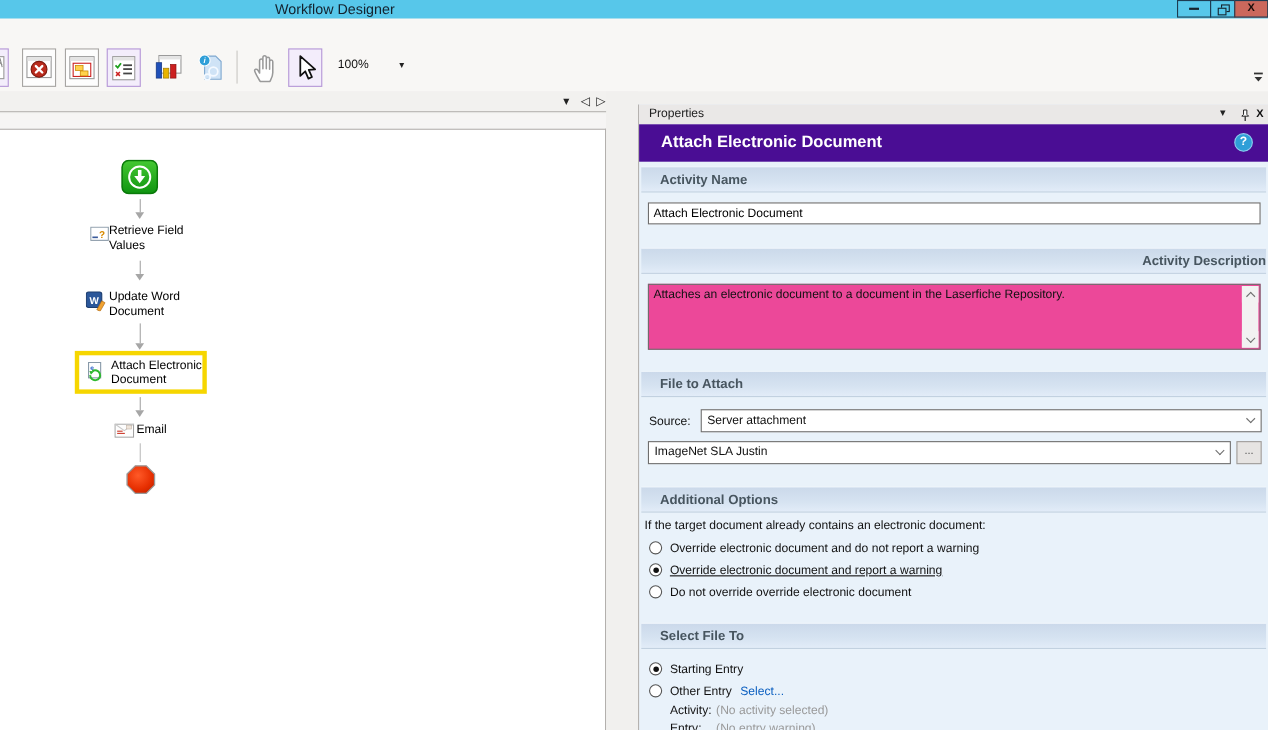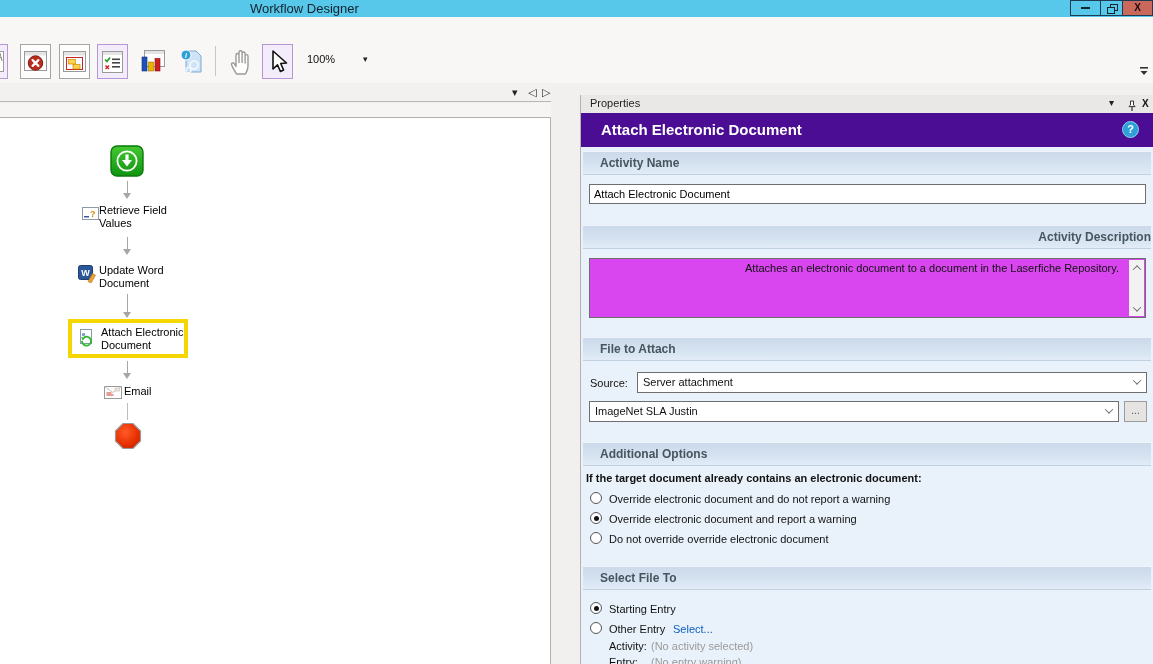--- a/index.html
+++ b/index.html
@@ -61,21 +61,21 @@
   .helpbtn { position:absolute; left:541px; top:8px; width:17px; height:17px; border-radius:50%; background:#2f9fd8; border:1px solid #8ed0ef; color:#fff; font-size:11px; font-weight:bold; text-align:center; line-height:15px; }
 
   .sech { position:absolute; left:2px; width:568px; height:24px;
           background:linear-gradient(180deg,#cbd9ea 0%,#d6e3f1 60%,#e2ecf8 100%);
           border-bottom:1px solid #c2d1e0; border-top:1px solid #eef4fb;
           color:#47555f; font-weight:bold; font-size:12px; line-height:22px; padding-left:17px; }
 
   .txt { position:absolute; font-size:11px; color:#111; }
   .gray { color:#9a9a9a; }
   .name-input { position:absolute; left:8px; top:89px; width:557px; height:20px; border:1px solid #6e6e6e; font-size:11px; padding:1px 4px; font-family:"Liberation Sans",sans-serif; background:#fff; }
-  .descbox { position:absolute; left:8px; top:163px; width:557px; height:60px; border:1px solid #6e6e6e; background:#d946ef;text-align:right; }
+  .descbox { position:absolute; left:8px; top:163px; width:557px; height:60px; border:1px solid #6e6e6e; background:#ec4899; }
   .desctext { position:absolute; left:4px; top:3px; width:525px; font-size:11px; line-height:13px; color:#111; }
   .vsb { position:absolute; right:1px; top:1px; width:15px; height:56px; background:#f2f2f2; }
   .vsb .sb-btn { position:absolute; left:0; width:15px; height:15px; background:#f2f2f2; display:flex; align-items:center; justify-content:center; }
   .vsb .sb-up { top:0; } .vsb .sb-dn { bottom:0; }
   .chev { width:6px; height:6px; border-right:1.4px solid #707070; border-bottom:1.4px solid #707070; display:block; }
   .chev.up { transform:rotate(-135deg) translate(-1px,-1px); }
   .chev.dn { transform:rotate(45deg) translate(-1px,-1px); }
 
   .combo { position:absolute; height:21px; border:1px solid #6e6e6e; background:#fff; font-size:11px; line-height:19px; padding-left:5px; color:#111; }
   .combo .chev { position:absolute; right:6px; top:6px; }
@@ -307,27 +307,27 @@
     <span>Server attachment</span>
     <span class="chev dn"></span>
   </div>
   <div class="combo" style="left:8px; top:306px; width:530px;">
     <span>ImageNet SLA Justin</span>
     <span class="chev dn"></span>
   </div>
   <div class="browse">...</div>
 
   <div class="sech" style="top:347px;">Additional Options</div>
-  <div class="txt" style="left:5px; top:377px;font-weight:bold;">If the target document already contains an electronic document:</div>
+  <div class="txt" style="left:5px; top:377px;">If the target document already contains an electronic document:</div>
 
   <span class="radio" style="left:9px; top:397px;"></span>
   <div class="txt" style="left:28px; top:398px;">Override electronic document and do not report a warning</div>
 
   <span class="radio checked" style="left:9px; top:417px;"></span>
-  <div class="txt" style="left:28px; top:418px;">Override electronic document and report a warning</div>
+  <div class="txt" style="left:28px; top:418px;text-decoration:underline;">Override electronic document and report a warning</div>
 
   <span class="radio" style="left:9px; top:437px;"></span>
   <div class="txt" style="left:28px; top:438px;">Do not override override electronic document</div>
 
   <div class="sech" style="top:471px;">Select File To</div>
 
   <span class="radio checked" style="left:9px; top:507px;"></span>
   <div class="txt" style="left:28px; top:508px;">Starting Entry</div>
 
   <span class="radio" style="left:9px; top:527px;"></span>

